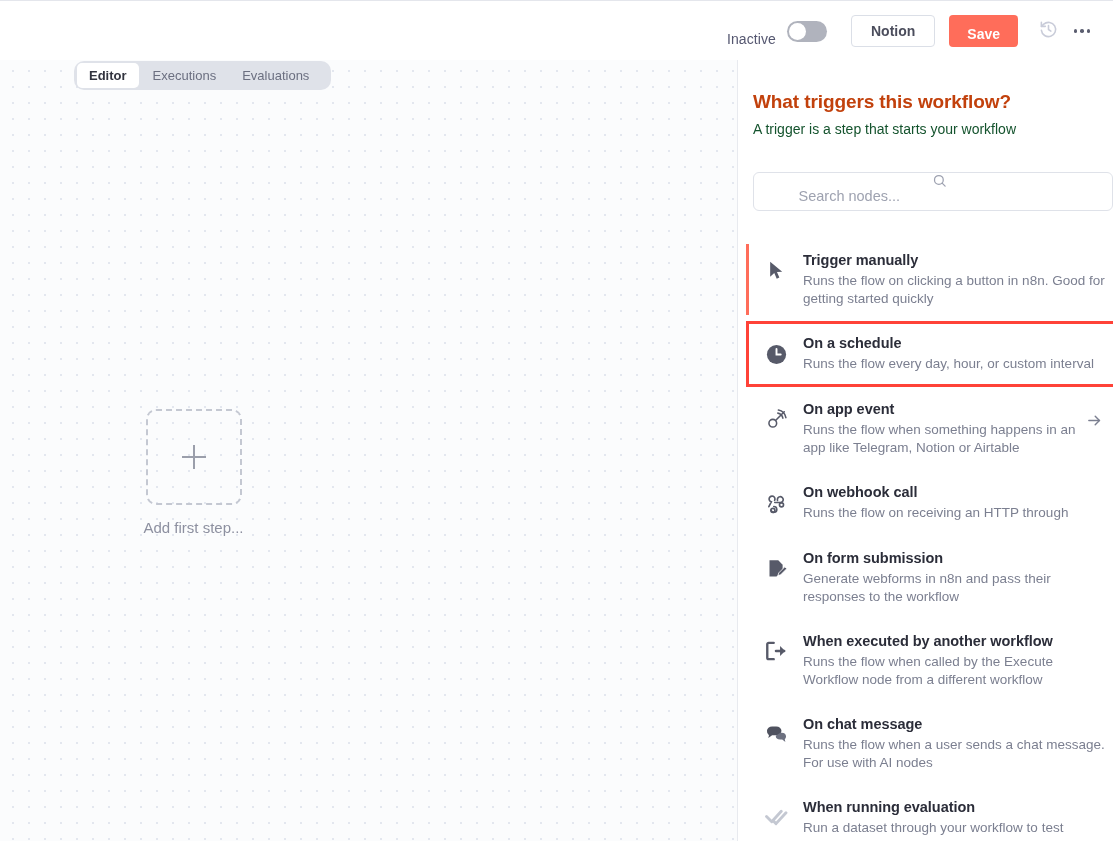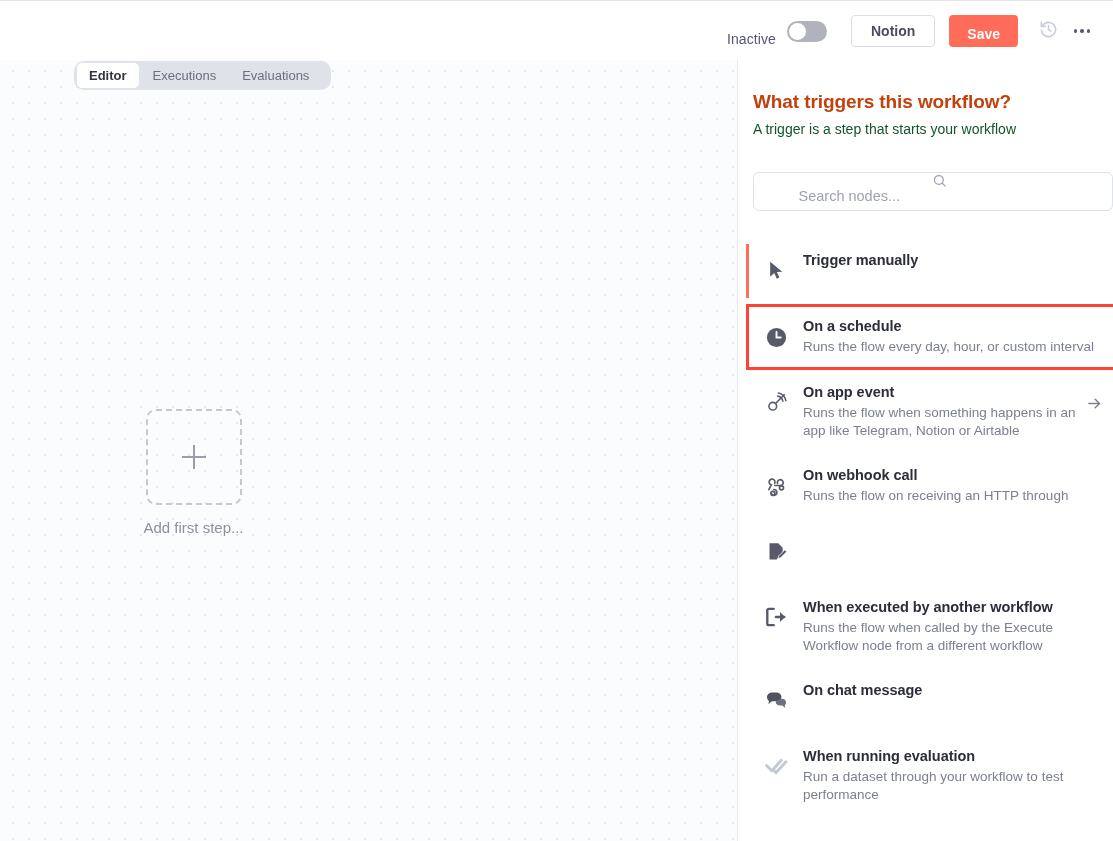--- a/index.html
+++ b/index.html
@@ -411,20 +411,21 @@
     <div class="node-list">
 
       <div class="node-item hovered">
         <div class="node-icon">
           <svg width="19" height="21" viewBox="0 0 24 26" fill="#575a69">
             <path d="M4 2 L4 21 L9.2 16.3 L12.3 23.4 L15.6 21.9 L12.6 15 L19.2 14.6 Z"></path>
           </svg>
         </div>
         <div class="node-text">
           <div class="node-title">Trigger manually</div>
+          <div class="node-desc">Runs the flow on clicking a button in n8n. Good for getting started quickly</div>
         </div>
       </div>
 
       <div class="node-item highlighted">
         <div class="node-icon">
           <svg width="23" height="23" viewBox="0 0 24 24">
             <circle cx="12" cy="12" r="10" fill="#575a69"></circle>
             <path d="M12 6.2 V12 H16.4" stroke="#ffffff" stroke-width="2" stroke-linecap="round" fill="none"></path>
           </svg>
         </div>
@@ -471,20 +472,24 @@
         </div>
       </div>
 
       <div class="node-item">
         <div class="node-icon">
           <svg width="21" height="22" viewBox="0 0 24 24">
             <path d="M4 2 h10 l5 5 v6.5 l-7 7 H4 Z" fill="#575a69"></path>
             <path d="M21.5 9.5 l2.2 2.2 -7 7 -3 0.8 0.8 -3 z" fill="#575a69" stroke="#ffffff" stroke-width="0.9"></path>
           </svg>
         </div>
+        <div class="node-text">
+          <div class="node-title">On form submission</div>
+          <div class="node-desc">Generate webforms in n8n and pass their responses to the workflow</div>
+        </div>
       </div>
 
       <div class="node-item">
         <div class="node-icon">
           <svg width="22" height="20" viewBox="0 0 24 22" fill="none">
             <path d="M9.5 2 H4 a1.6 1.6 0 0 0-1.6 1.6 v14.8 A1.6 1.6 0 0 0 4 20 h5.5" stroke="#575a69" stroke-width="2.6" stroke-linecap="round"></path>
             <path d="M12 11 h9" stroke="#575a69" stroke-width="2.8" stroke-linecap="round"></path>
             <path d="M16.5 5.6 L22 11 L16.5 16.4 Z" fill="#575a69"></path>
           </svg>
         </div>
@@ -498,20 +503,21 @@
         <div class="node-icon">
           <svg width="23" height="20" viewBox="0 0 24 21">
             <path d="M2 7.2 a5.4 4.6 0 0 1 5.4-4.6 h4.4 a5.4 4.6 0 0 1 0 9.2 H7.4
                      L3.4 14.8 l0.7-3.1 A4.6 4.6 0 0 1 2 7.2 z" fill="#4f525f"></path>
             <path d="M11.2 12.4 a4.6 4 0 0 0 4.6 4 h2.2 l3.3 2.4 -0.6-2.7
                      a4 4 0 0 0 1.3-3 a4.6 4 0 0 0-4.6-4 h-1.4" fill="#6d7180"></path>
           </svg>
         </div>
         <div class="node-text">
           <div class="node-title">On chat message</div>
+          <div class="node-desc">Runs the flow when a user sends a chat message. For use with AI nodes</div>
         </div>
       </div>
 
       <div class="node-item">
         <div class="node-icon">
           <svg width="23" height="19" viewBox="0 0 24 20" fill="none" stroke="#c4c8d2" stroke-width="3" stroke-linecap="round" stroke-linejoin="round">
             <polyline points="1.5,10 7,15.5 17,4.5"></polyline>
             <polyline points="8.5,14.5 11.5,17.5 22,6"></polyline>
           </svg>
         </div>

